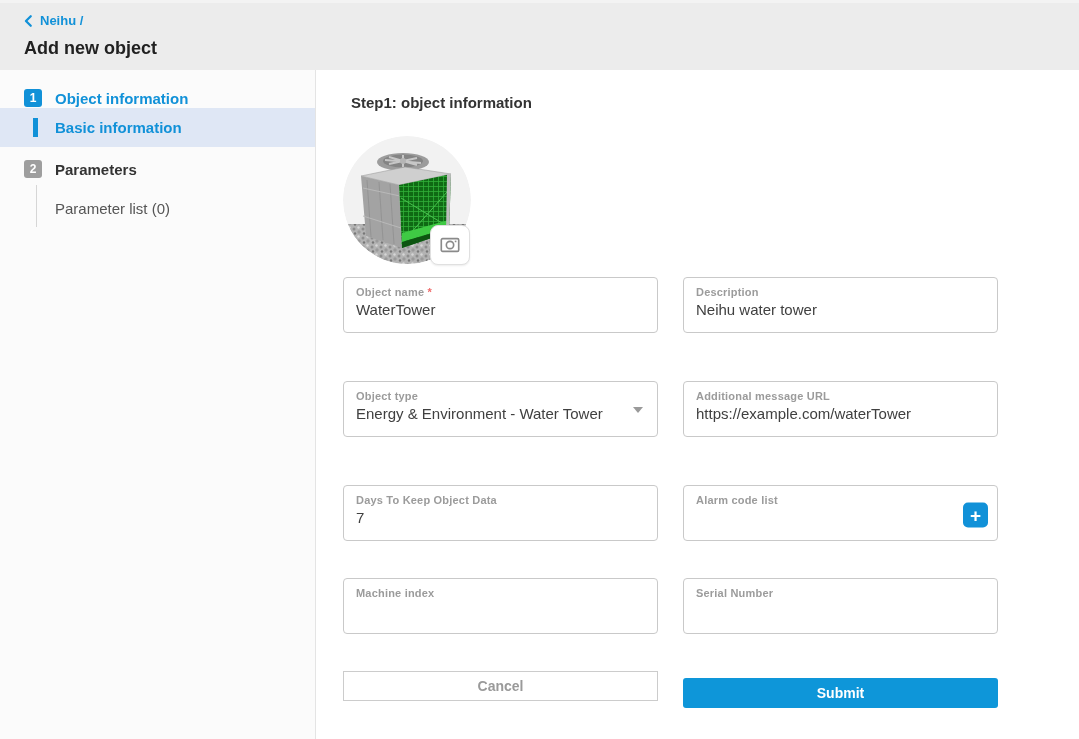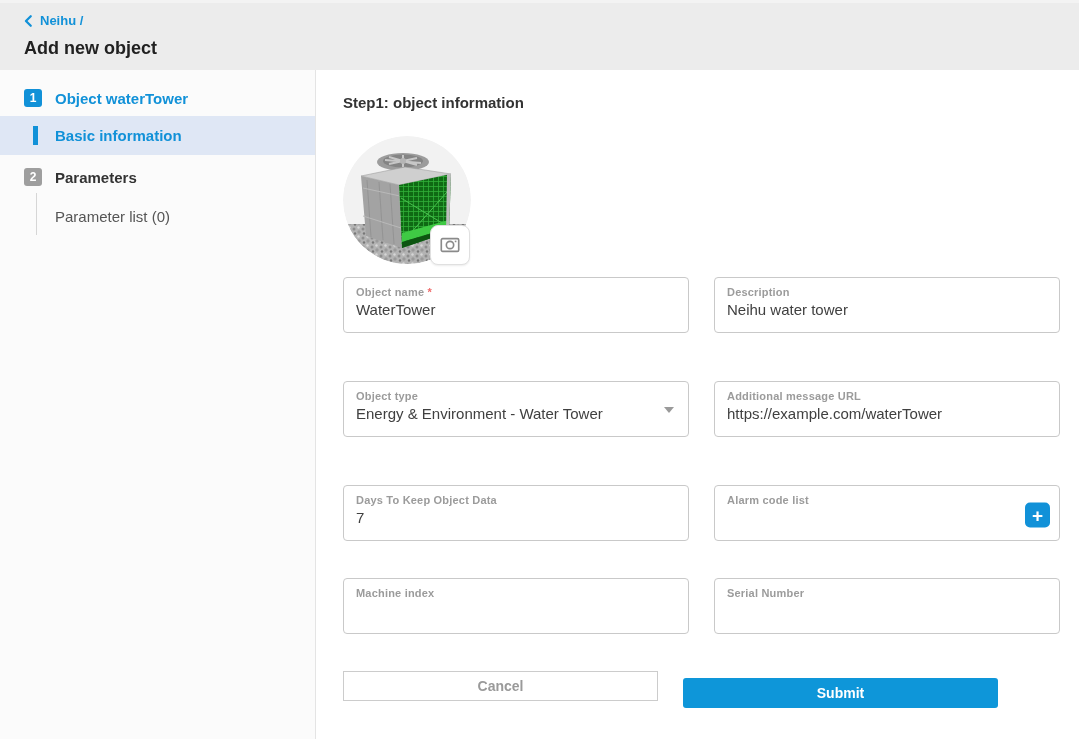--- a/index.html
+++ b/index.html
@@ -20,41 +20,41 @@
   
   .step-head { display: flex; align-items: center; padding-left: 24px; height: 20px; cursor: pointer; }
   .badge { width: 18px; height: 18px; border-radius: 3px; font-size: 12px; font-weight: bold; color: #fff;
            display: inline-flex; align-items: center; justify-content: center; flex-shrink: 0; }
   .badge-blue { background: #1191d8; }
   .badge-gray { background: #9e9e9e; }
   .step-label { margin-left: 13px; font-size: 15px; font-weight: bold; color: #333; }
   .step-label.active { color: #1191d8; }
   .step-sub { position: relative; display: flex; align-items: center; padding-left: 55px; cursor: pointer; }
   .step-sub .sub-label { font-size: 15px; color: #555; }
-  .step-sub-active { margin-top: 8px; height: 39px; background: #dfe7f5; }
+  .step-sub-active { margin-top: 0; height: 39px; background: #dfe7f5; }
   .step-sub-active::before { content: ""; position: absolute; left: 33px; top: 10px; bottom: 10px; width: 5px; background: #1191d8; }
   .step-sub-active .sub-label { color: #1191d8; font-weight: bold; }
   .step-head-2 { margin-top: 12px; }
   .step-sub-plain { margin-top: 16px; height: 26px; }
   .step-sub-plain::before { content: ""; position: absolute; left: 36px; top: -10px; bottom: -6px; width: 1px; background: #d6d6d6; }
 
   
-  .section-title { font-size: 15px; font-weight: bold; color: #333; }
+  .section-title { font-size: 15px; font-weight: bold; color: #333; margin-left: 8px; }
   .avatar-wrap { position: relative; width: 130px; height: 128px; margin-top: 25px; }
   .avatar { width: 128px; height: 128px; border-radius: 50%; overflow: hidden; }
   .camera-btn { position: absolute; left: 87px; top: 89px; width: 40px; height: 40px; background: #fff;
                 border: 1px solid #e0e0e0; border-radius: 8px; cursor: pointer;
                 display: flex; align-items: center; justify-content: center; box-shadow: 0 1px 2px rgba(0,0,0,.08); }
 
   
   .form { margin-top: 13px; }
   .form-row { display: flex; gap: 25px; }
   .gap-lg { margin-bottom: 48px; }
   .gap-md { margin-bottom: 37px; }
-  .field { position: relative; width: 346px; height: 56px; border: 1px solid #c9c9c9; border-radius: 4px;
+  .field { position: relative; width: 315px; height: 56px; border: 1px solid #c9c9c9; border-radius: 4px;
            background: #fff; padding: 8px 12px 0 12px; }
   .field-label { font-size: 11px; font-weight: bold; color: #9b9b9b; letter-spacing: .2px; display: block; }
   .req { color: #ef6b6b; font-weight: bold; font-size: 11px; }
   .field input { display: block; width: 100%; border: none; outline: none; background: transparent;
                  font-family: "Liberation Sans", sans-serif; font-size: 15px; color: #404040; margin-top: 3px; padding: 0; }
   .field input.with-caret { width: calc(100% - 24px); }
   .caret-down { position: absolute; right: 14px; top: 25px; width: 0; height: 0;
                 border-left: 5px solid transparent; border-right: 5px solid transparent; border-top: 6px solid #9a9a9a; }
   .plus-btn { position: absolute; right: 9px; top: 50%; transform: translateY(-42%); width: 25px; height: 25px;
               background: #1191d8; color: #fff; border: none; border-radius: 5px; font-size: 19px; font-weight: bold;
@@ -82,21 +82,21 @@
       <span class="breadcrumb-label">Neihu /</span>
     </div>
     <h1 class="page-title">Add new object</h1>
   </header>
 
   <div class="container">
 
     <aside class="sidebar">
       <div class="step-head">
         <span class="badge badge-blue">1</span>
-        <span class="step-label active">Object waterTower</span>
+        <span class="step-label active">Object information</span>
       </div>
       <div class="step-sub step-sub-active">
         <span class="sub-label">Basic information</span>
       </div>
       <div class="step-head step-head-2">
         <span class="badge badge-gray">2</span>
         <span class="step-label">Parameters</span>
       </div>
       <div class="step-sub step-sub-plain">
         <span class="sub-label">Parameter list (0)</span>

